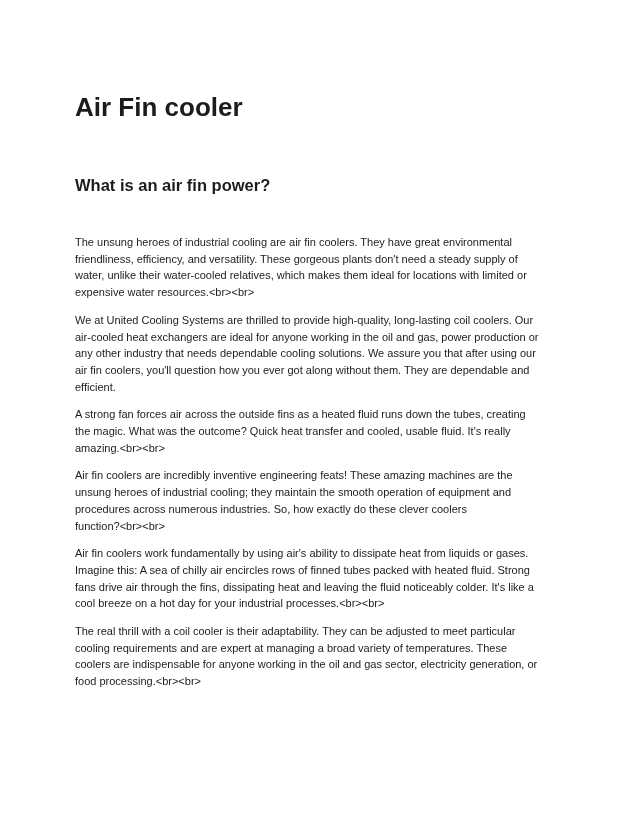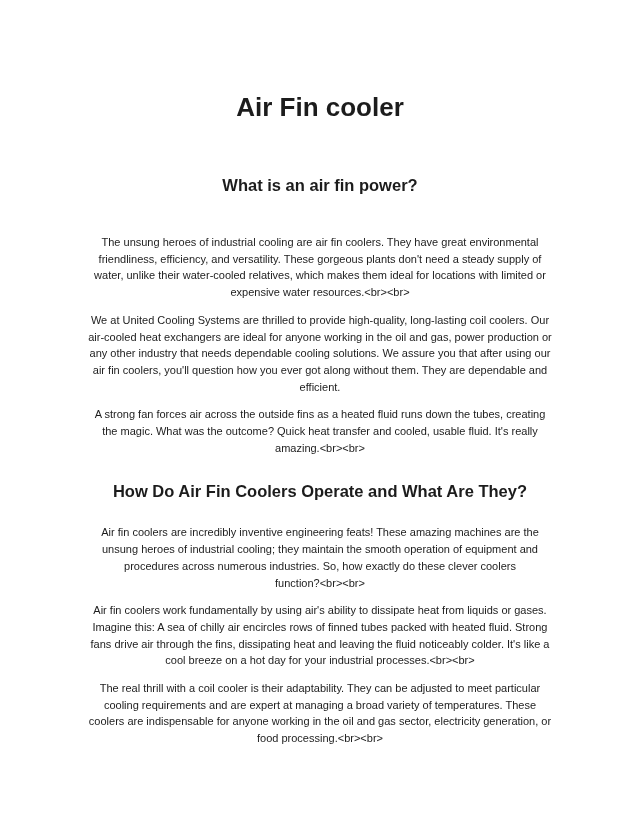--- a/index.html
+++ b/index.html
@@ -10,21 +10,20 @@
   .page {
     position: relative;
     width: 640px;
     height: 828px;
     box-sizing: border-box;
     background: #ffffff;
     padding: 92px 75px 0 75px;
     overflow: hidden;
     font-family: "Liberation Sans", sans-serif;
     color: #1c1c1c;
-    text-align: center;
   }
   h1.doc-title {
     font-size: 26px;
     line-height: 30px;
     font-weight: bold;
     margin: 0 0 53px 0;
     color: #1c1c1c;
   }
   h2.doc-heading {
     font-size: 16.5px;
@@ -65,21 +64,20 @@
 air-cooled heat exchangers are ideal for anyone working in the oil and gas, power production or
 any other industry that needs dependable cooling solutions. We assure you that after using our
 air fin coolers, you'll question how you ever got along without them. They are dependable and
 efficient.</p>
     <p class="doc-paragraph">A strong fan forces air across the outside fins as a heated fluid runs down the tubes, creating
 the magic. What was the outcome? Quick heat transfer and cooled, usable fluid. It's really
 amazing.&lt;br&gt;&lt;br&gt;</p>
   </section>
 
   <section class="doc-section">
-    <h2 class="doc-heading">How Do Air Fin Coolers Operate and What Are They?</h2>
     <p class="doc-paragraph">Air fin coolers are incredibly inventive engineering feats! These amazing machines are the
 unsung heroes of industrial cooling; they maintain the smooth operation of equipment and
 procedures across numerous industries. So, how exactly do these clever coolers
 function?&lt;br&gt;&lt;br&gt;</p>
     <p class="doc-paragraph">Air fin coolers work fundamentally by using air's ability to dissipate heat from liquids or gases.
 Imagine this: A sea of chilly air encircles rows of finned tubes packed with heated fluid. Strong
 fans drive air through the fins, dissipating heat and leaving the fluid noticeably colder. It's like a
 cool breeze on a hot day for your industrial processes.&lt;br&gt;&lt;br&gt;</p>
     <p class="doc-paragraph">The real thrill with a coil cooler is their adaptability. They can be adjusted to meet particular
 cooling requirements and are expert at managing a broad variety of temperatures. These

